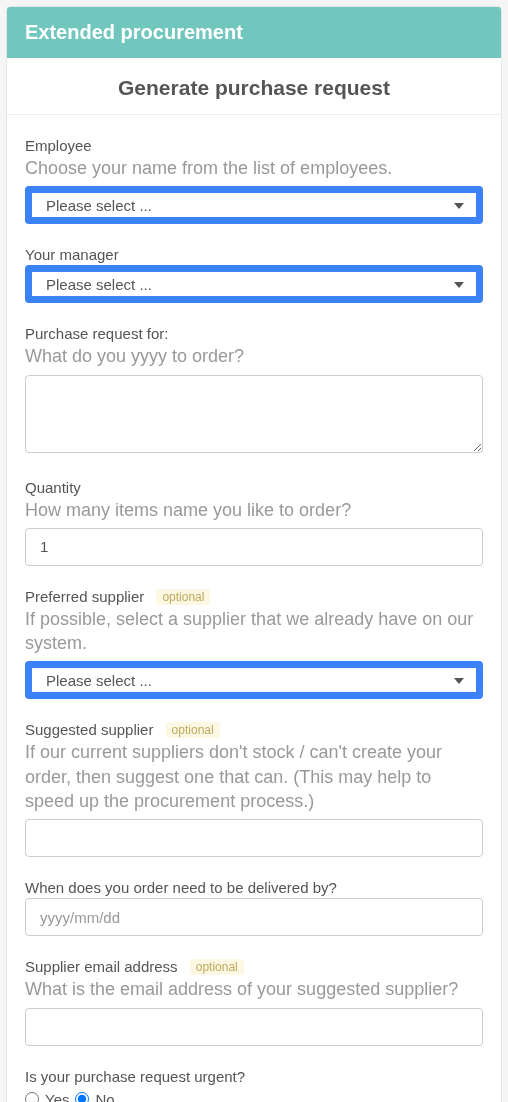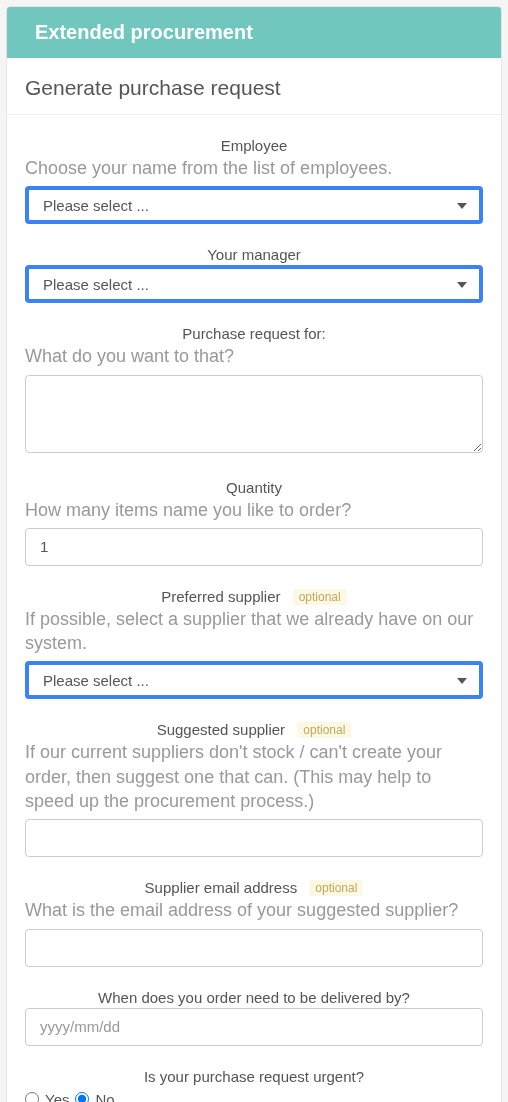--- a/index.html
+++ b/index.html
@@ -15,65 +15,65 @@
     background: #fff;
     border: 1px solid #e5e5e5;
     border-radius: 4px;
     overflow: hidden;
   }
   .panel-header {
     background: #71c6be;
     color: #fff;
     font-size: 20px;
     font-weight: 700;
-    padding: 14px 28px;
+    padding: 14px 18px;
   }
   .panel-body {
     padding: 18px;
   }
   .page-title {
     font-size: 21px;
     color: #555;
-    font-weight: 400;
+    font-weight: 700;
     margin-bottom: 14px;
+    text-align: center;
   }
   .divider {
     border: none;
     border-top: 1px solid #eee;
     margin: 0 -18px 22px -18px;
   }
   .form-group {
     margin-bottom: 22px;
   }
   .form-label {
     display: block;
     font-size: 15px;
     color: #555;
     margin-bottom: 2px;
-    text-align: center;
   }
   .form-hint {
     font-size: 18px;
     color: #999;
     margin-bottom: 6px;
     line-height: 1.35;
   }
   .optional-tag {
     display: inline-block;
     background: #fcf8e3;
     color: #c0a95e;
     font-size: 12px;
     padding: 1px 6px;
     border-radius: 3px;
     margin-left: 8px;
     vertical-align: 1px;
   }
   .select-wrap {
     position: relative;
-    border: 4px solid #3b82f6;
+    border: 7px solid #3b82f6;
     border-radius: 4px;
     background: #fff;
     height: 38px;
     display: flex;
     align-items: center;
     padding: 0 30px 0 14px;
     font-size: 15px;
     color: #555;
     cursor: pointer;
   }
@@ -155,21 +155,21 @@
     <div class="form-group">
       <label class="form-label">Your manager</label>
       <div class="select-wrap">
         <span>Please select ...</span>
         <span class="caret"></span>
       </div>
     </div>
 
     <div class="form-group">
       <label class="form-label">Purchase request for:</label>
-      <div class="form-hint">What do you want to that?</div>
+      <div class="form-hint">What do you yyyy to order?</div>
       <textarea class="textarea" style=""></textarea>
     </div>
 
     <div class="form-group">
       <label class="form-label">Quantity</label>
       <div class="form-hint">How many items name you like to order?</div>
       <input class="text-input" type="text" value="1" style="">
     </div>
 
     <div class="form-group">
@@ -187,31 +187,31 @@
     <div class="form-group">
       <label class="form-label">
         <span>Suggested supplier</span>
         <span class="optional-tag">optional</span>
       </label>
       <div class="form-hint">If our current suppliers don't stock / can't create your order, then suggest one that can. (This may help to speed up the procurement process.)</div>
       <input class="text-input" type="text" value="" style="">
     </div>
 
     <div class="form-group">
+      <label class="form-label">When does you order need to be delivered by?</label>
+      <input class="text-input" type="text" placeholder="yyyy/mm/dd" style="">
+    </div>
+
+    <div class="form-group">
       <label class="form-label">
         <span>Supplier email address</span>
         <span class="optional-tag">optional</span>
       </label>
       <div class="form-hint">What is the email address of your suggested supplier?</div>
       <input class="text-input" type="text" value="" style="">
-    </div>
-
-    <div class="form-group">
-      <label class="form-label">When does you order need to be delivered by?</label>
-      <input class="text-input" type="text" placeholder="yyyy/mm/dd" style="">
     </div>
 
     <div class="form-group" style="margin-bottom:0">
       <label class="form-label">Is your purchase request urgent?</label>
       <div class="radio-row">
         <label class="radio-opt">
           <input type="radio" name="urgent" style="">
           <span>Yes</span>
         </label>
         <label class="radio-opt">

